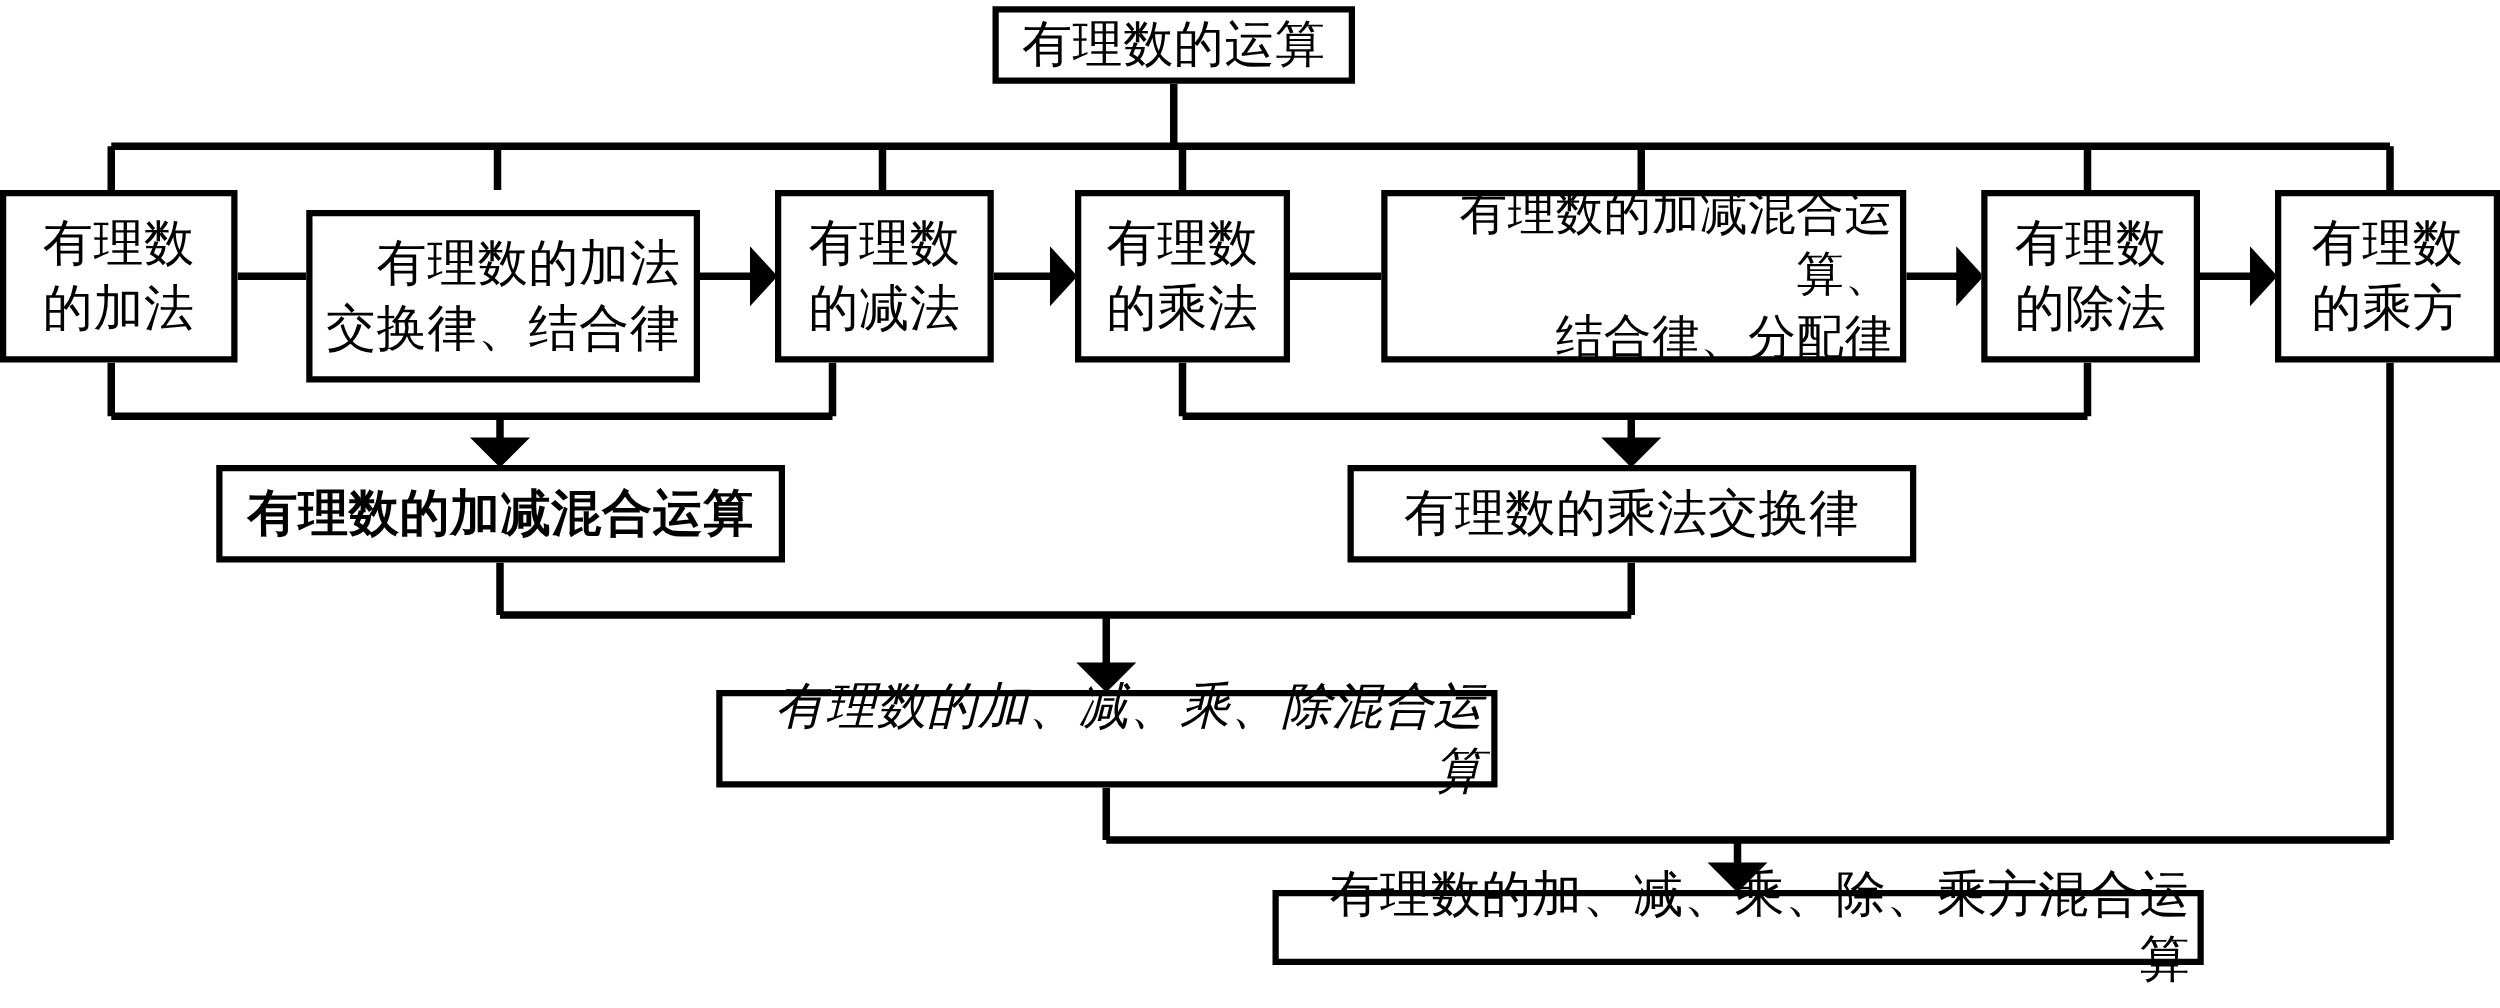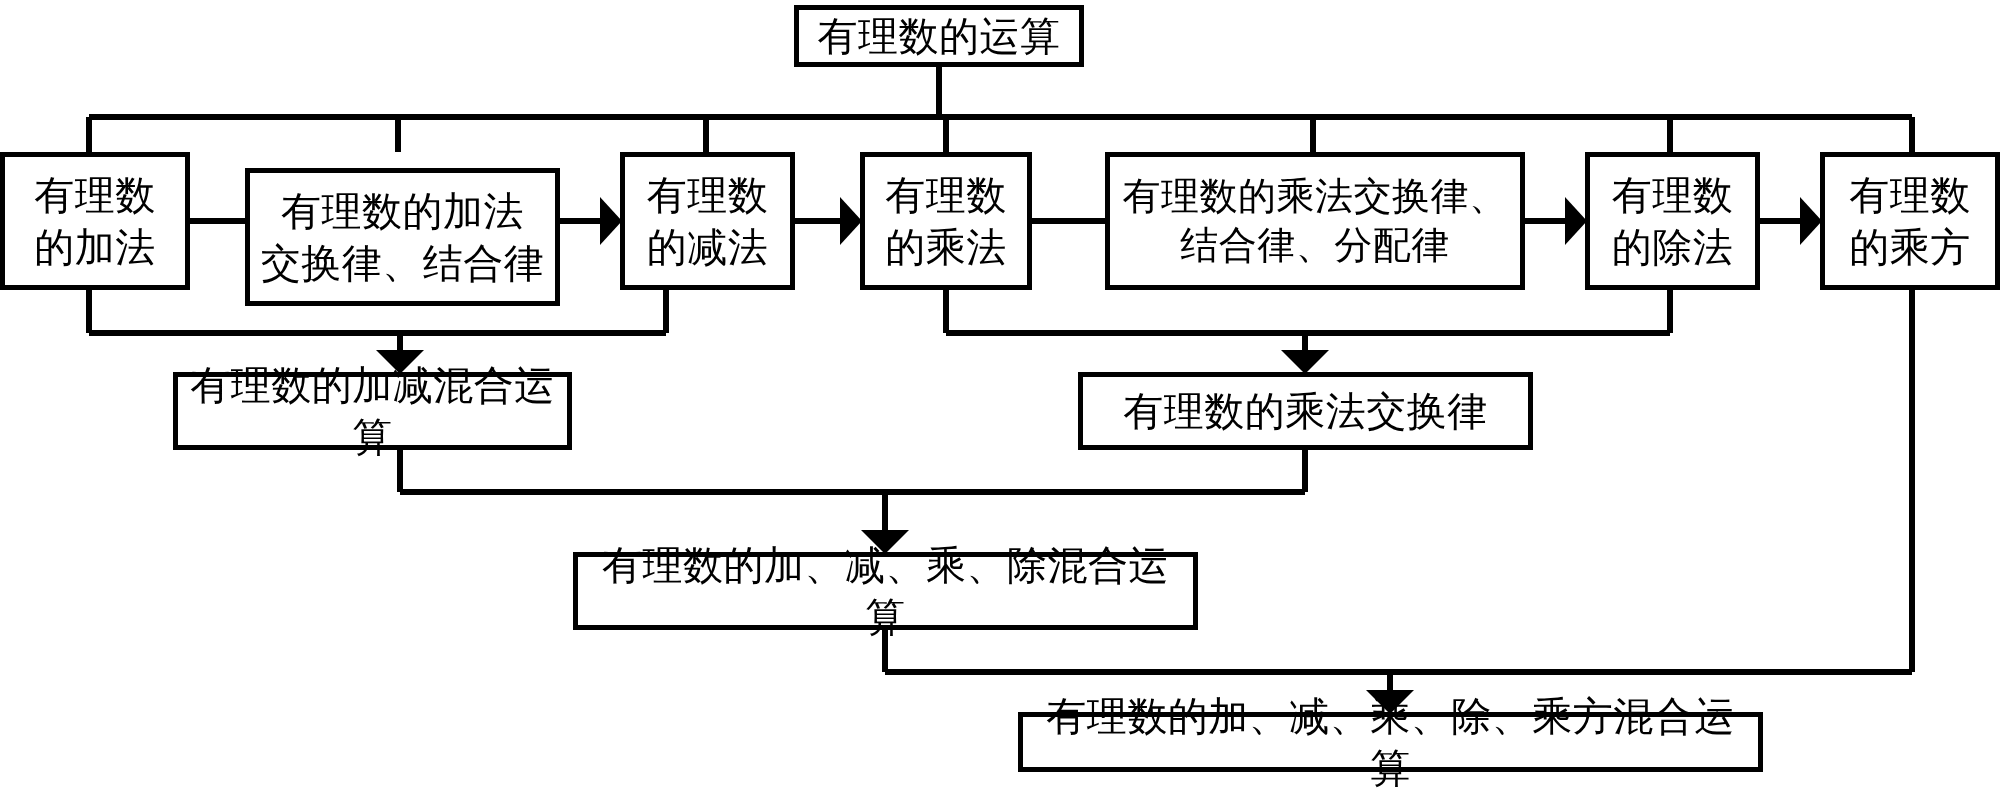--- a/index.html
+++ b/index.html
@@ -21,20 +21,21 @@
     text-align:center;
     color:#000000;
     z-index:3;
   }
   .node span{
     display:block;
     line-height:1.30;
     letter-spacing:0.5px;
     padding:0 6px;
     white-space:pre-line;
+    text-align:right;
   }
   .f40 span{font-size:40px;}
   .f38 span{font-size:38px;}
   svg.wires{
     position:absolute;
     left:0;top:0;
     width:2000px;height:806px;
     z-index:1;
     pointer-events:none;
   }
@@ -125,43 +126,43 @@
     <span>有理数
 的减法</span>
   </div>
 
   <div class="node f40" style="left:860px;top:152px;width:172px;height:138px;">
     <span>有理数
 的乘法</span>
   </div>
 
   <div class="node f38" style="left:1105px;top:152px;width:420px;height:138px;">
-    <span>有理数的乘法交换律、
+    <span>有理数的加减混合运算、
 结合律、分配律</span>
   </div>
 
   <div class="node f40" style="left:1585px;top:152px;width:175px;height:138px;">
     <span>有理数
 的除法</span>
   </div>
 
   <div class="node f40" style="left:1820px;top:152px;width:180px;height:138px;">
     <span>有理数
 的乘方</span>
   </div>
 
-  <div class="node f40" style="left:173px;top:372px;width:399px;height:78px;">
+  <div class="node f40" style="left:173px;top:372px;width:455px;height:78px;font-weight:bold;">
     <span>有理数的加减混合运算</span>
   </div>
 
   <div class="node f40" style="left:1078px;top:372px;width:455px;height:78px;">
     <span>有理数的乘法交换律</span>
   </div>
 
-  <div class="node f40" style="left:573px;top:552px;width:625px;height:78px;">
+  <div class="node f40" style="left:573px;top:552px;width:625px;height:78px;font-style:italic;">
     <span>有理数的加、减、乘、除混合运算</span>
   </div>
 
   <div class="node f40" style="left:1018px;top:712px;width:745px;height:60px;">
     <span>有理数的加、减、乘、除、乘方混合运算</span>
   </div>
 
 </div>
 
 </body></html>

